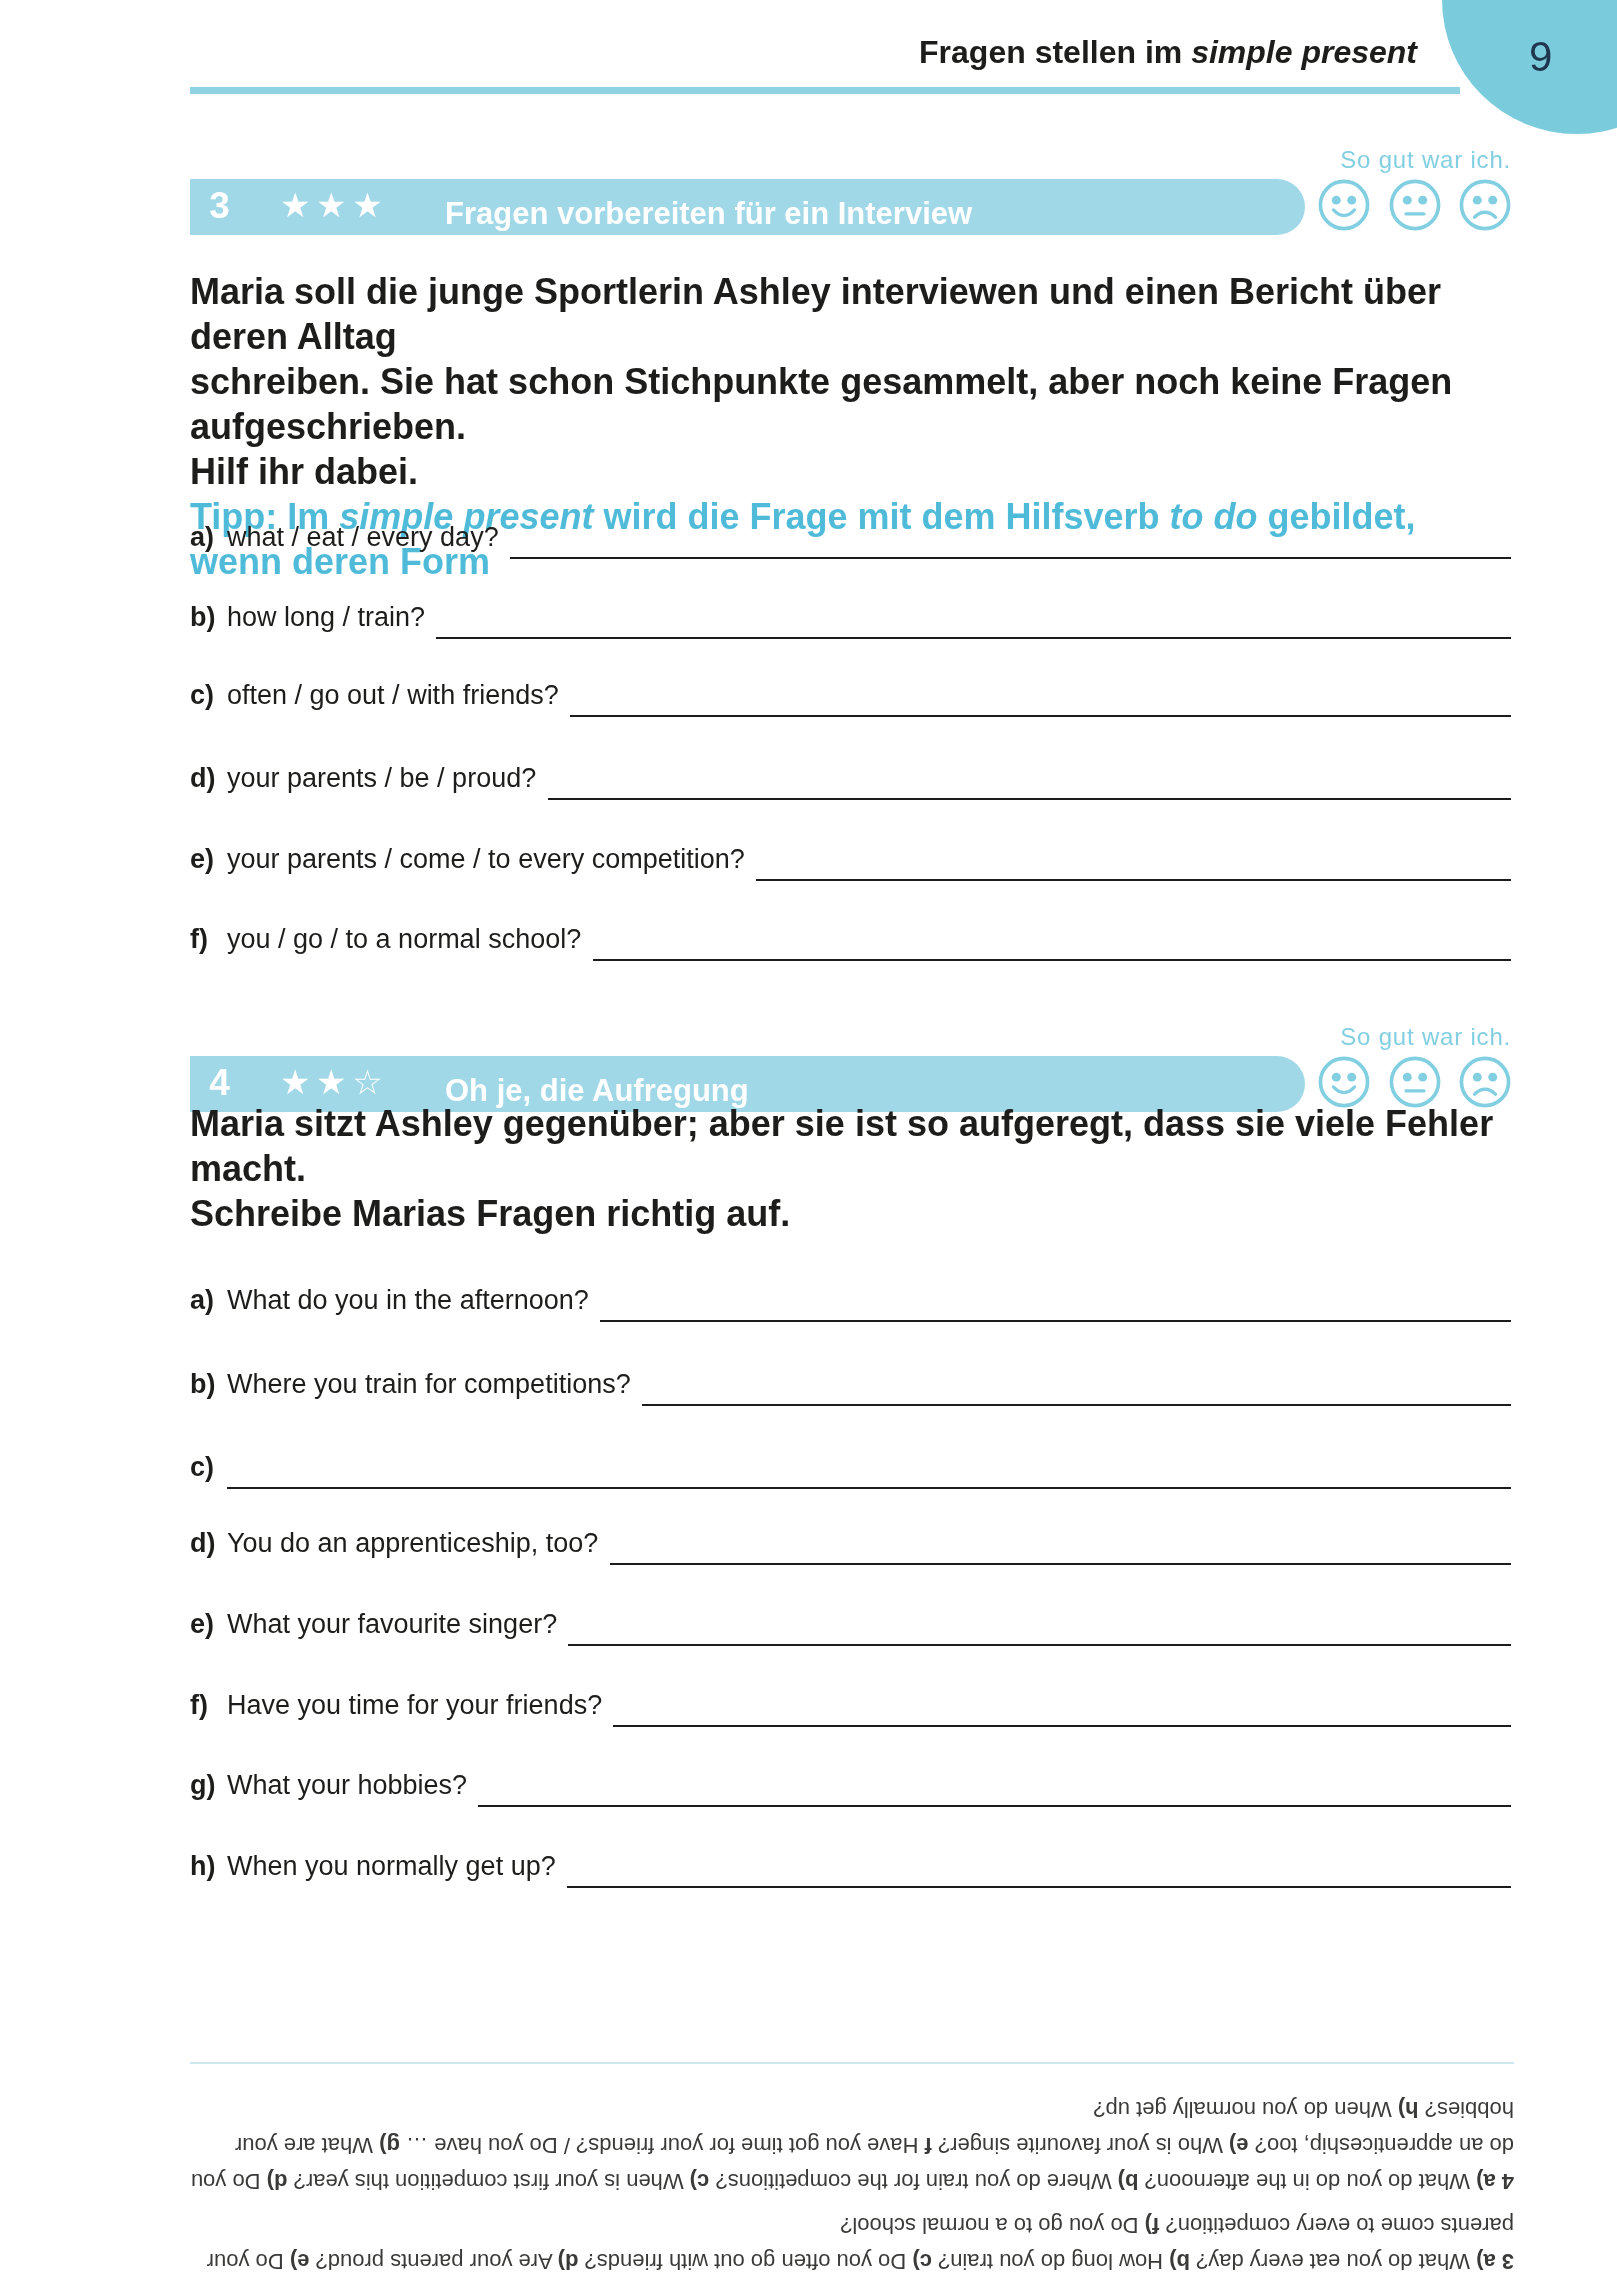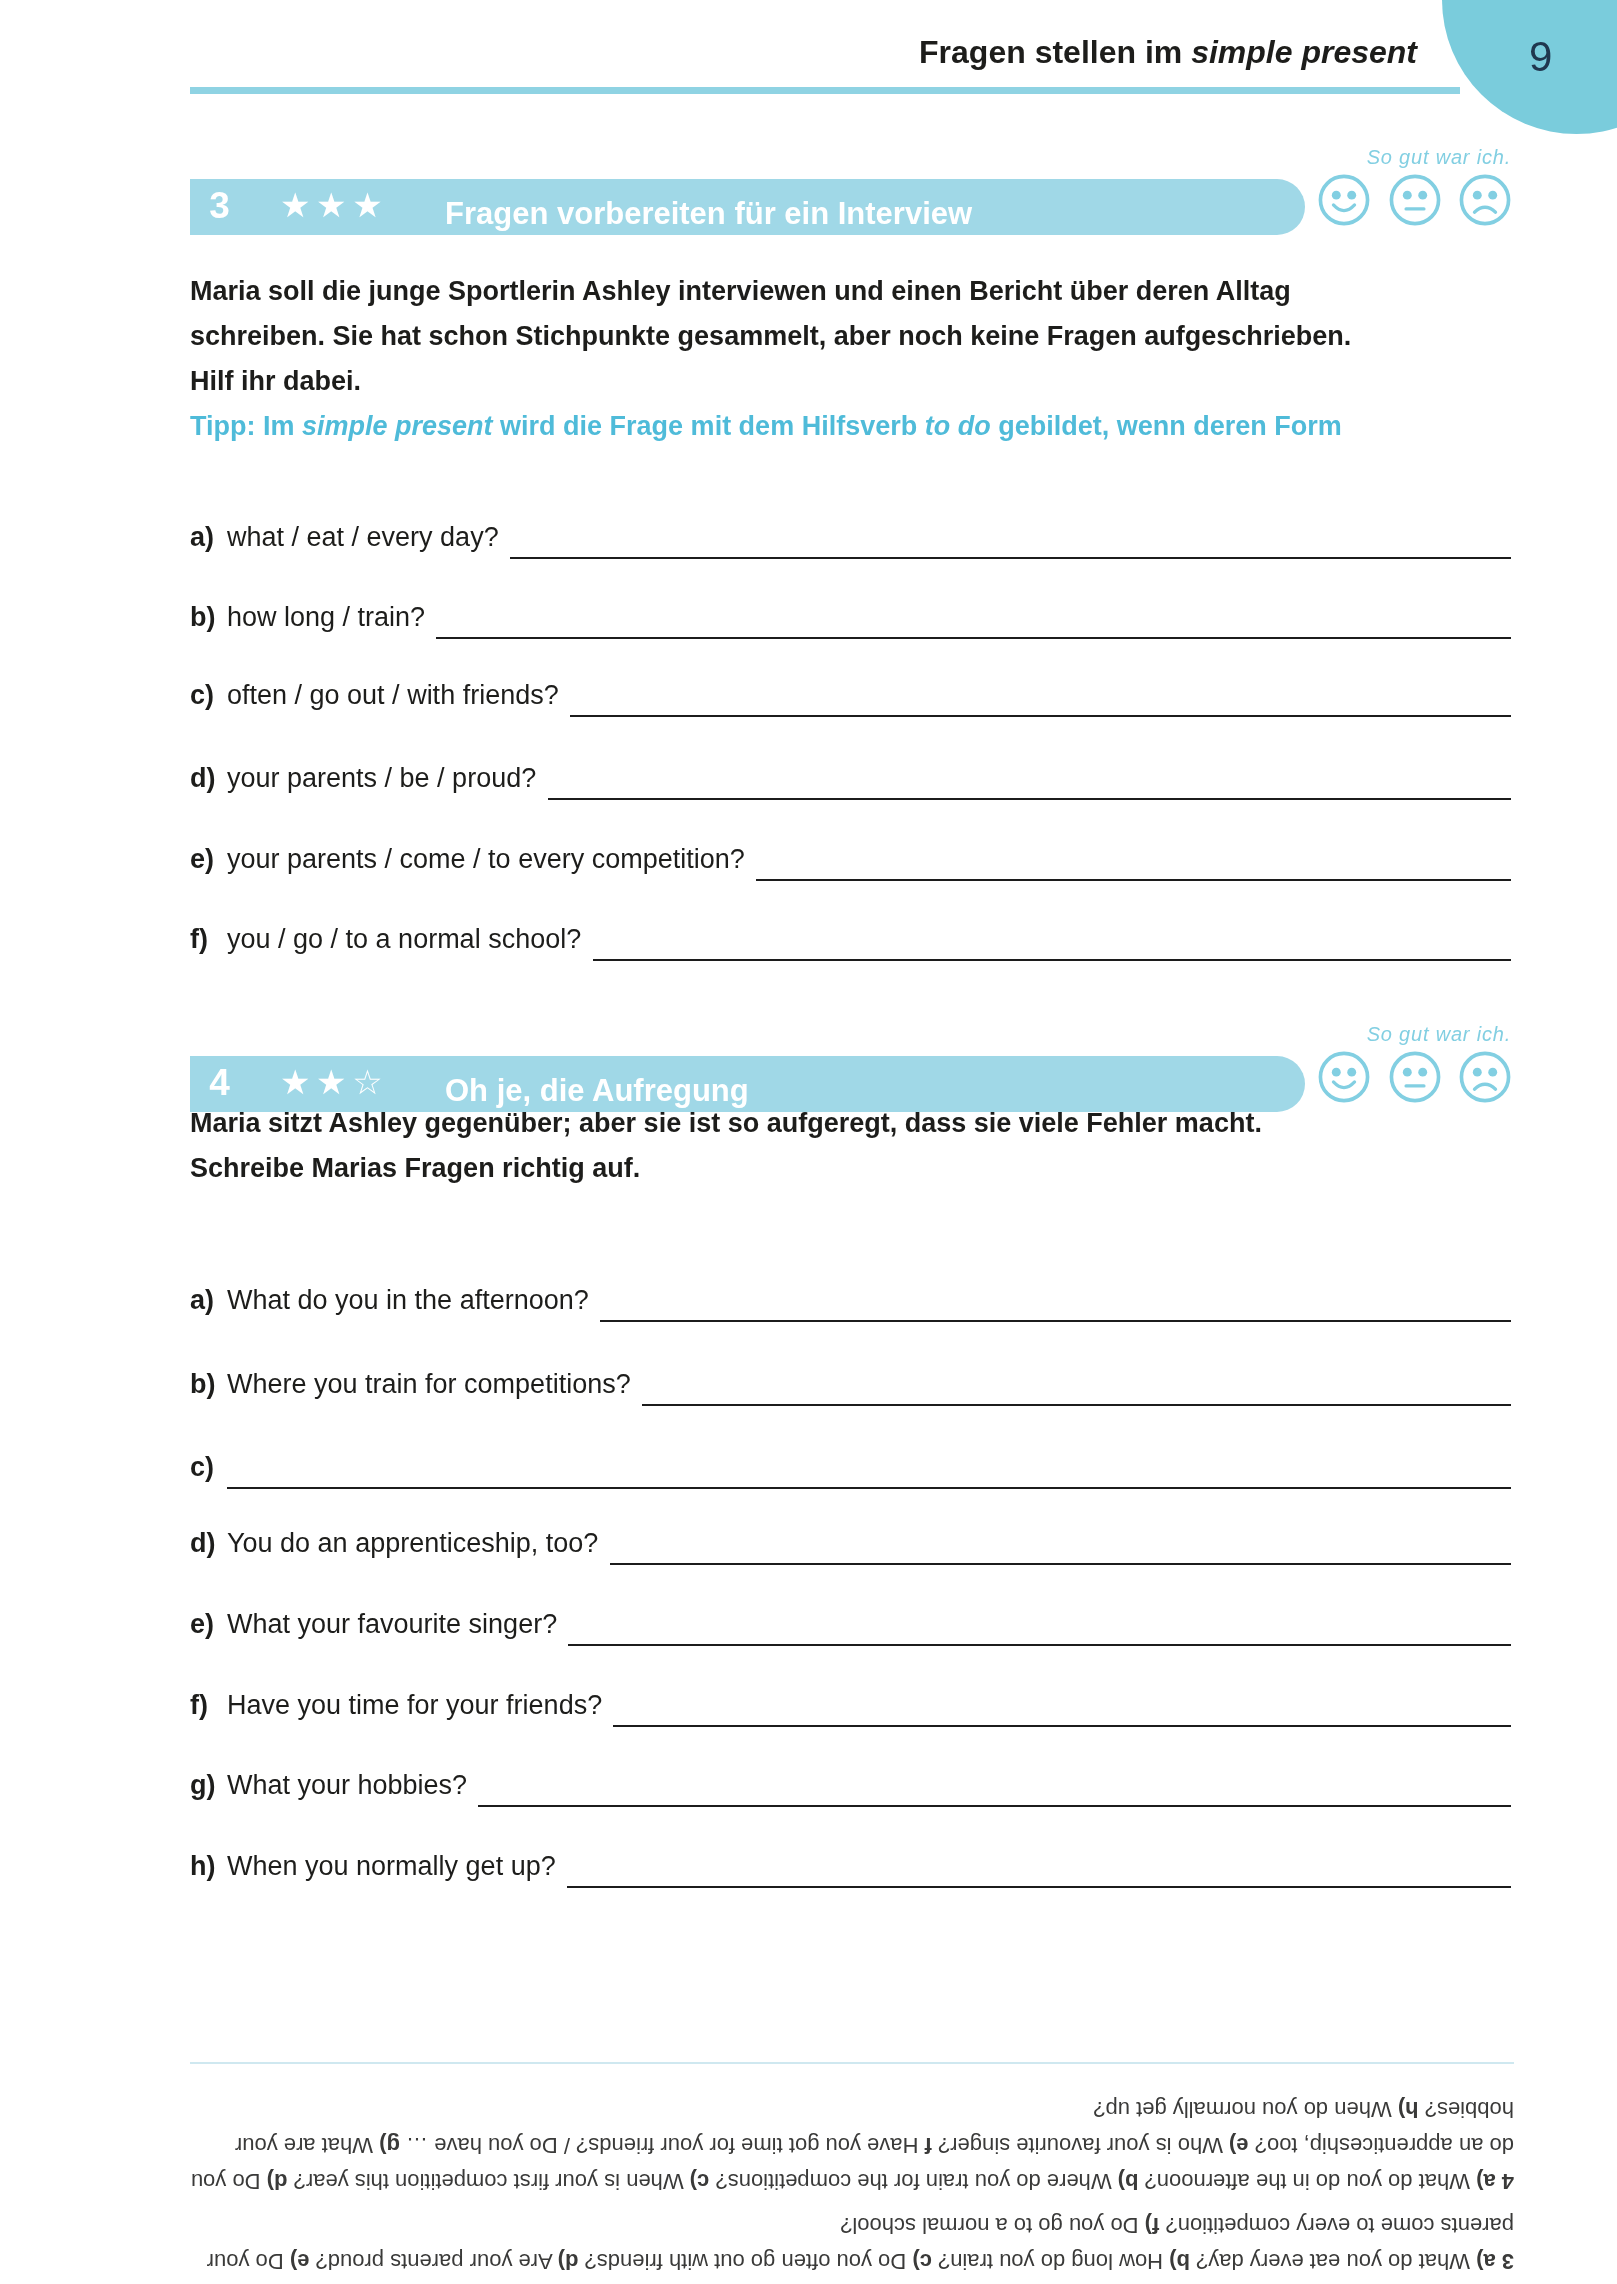--- a/index.html
+++ b/index.html
@@ -31,26 +31,26 @@
   .bar3{top:179px;}
   .bar4{top:1056px;}
   .ex-num{position:absolute;left:19.3px;top:50%;transform:translateY(-52%);font-size:37px;font-weight:bold;}
   .ex-stars{position:absolute;left:90px;top:50%;transform:translateY(-54%);font-size:34px;letter-spacing:5.6px;}
   .ex-title{position:absolute;left:255px;top:50%;transform:translateY(-52%);font-size:31px;font-weight:bold;white-space:nowrap;margin-top:8px;}
 
   
   .feedback{position:absolute;left:1308px;width:203px;text-align:right;}
   .fb3{top:146px;}
   .fb4{top:1023px;}
-  .fb-label{font-size:20px;font-style:italic;color:var(--feedback_blue);letter-spacing:0.8px;margin-bottom:4.8px;}
+  .fb-label{font-size:24px;color:var(--feedback_blue);letter-spacing:0.8px;margin-bottom:4.8px;}
   .fb-smileys{display:flex;gap:18.5px;justify-content:flex-end;}
   .smiley{width:52px;height:52px;color:var(--feedback_blue);}
 
   
-  .intro{position:absolute;left:190px;width:1324px;font-size:27px;font-weight:bold;line-height:45px;}
+  .intro{position:absolute;left:190px;width:1324px;font-size:36px;font-weight:bold;line-height:45px;}
   .intro3{top:269px;}
   .intro4{top:1101px;}
   .tipline{color:var(--tip_blue);}
 
   
   .item-row{position:absolute;left:190px;width:1321px;height:39px;display:flex;align-items:flex-end;font-size:27px;}
   .item-letter{font-weight:bold;width:37px;flex:none;padding-bottom:6.4px;}
   .item-text{flex:none;padding-bottom:6.4px;padding-right:11.3px;white-space:nowrap;}
   .item-line{flex:1;border-bottom:2.4px solid var(--line_black);height:100%;}
   .i3-0{top:520px;}  .i3-1{top:600px;}  .i3-2{top:678px;}

